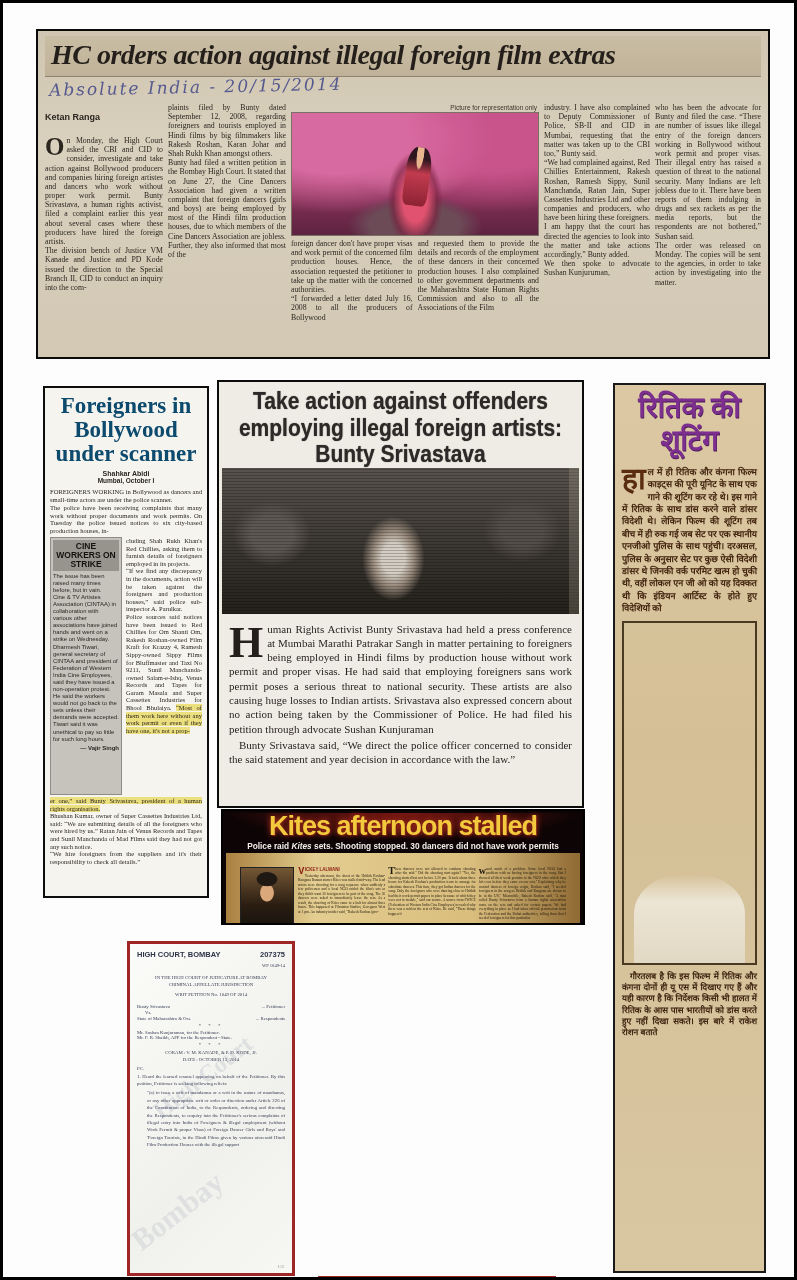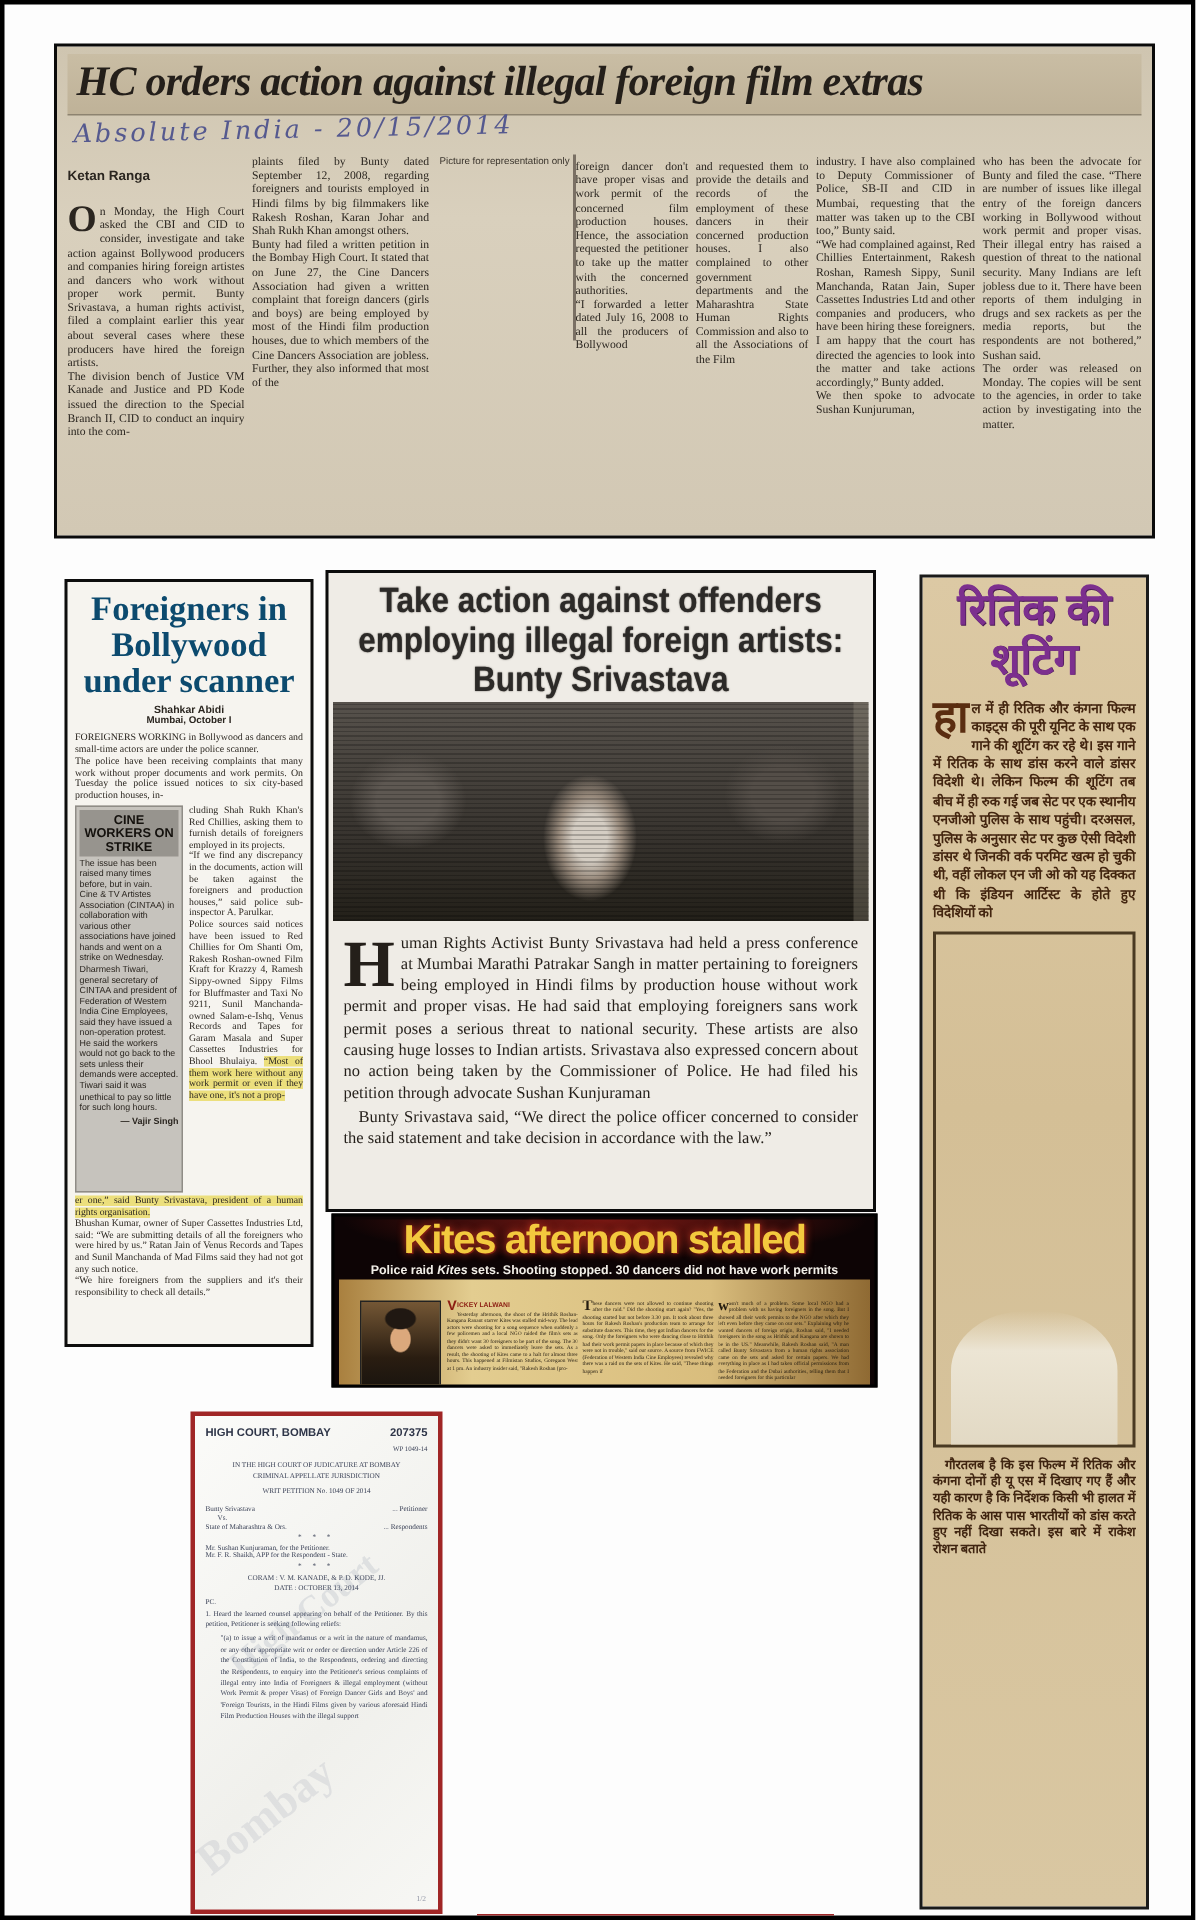--- a/index.html
+++ b/index.html
@@ -13,21 +13,21 @@
   .top-headline{background:linear-gradient(180deg,#c9bda4,#bfb298);border-bottom:1px solid #8d8370;
      font-style:italic;font-weight:bold;font-size:28px;letter-spacing:-0.5px;color:#241f1a;
      padding:3px 6px 5px;white-space:nowrap;}
   .handwriting{font-family:"DejaVu Serif",serif;font-style:italic;color:#55598f;font-size:17px;
      letter-spacing:2px;padding:3px 4px 1px;transform:rotate(-1.2deg);transform-origin:left;}
   .top-cols{display:flex;gap:5px;margin-top:2px;height:242px;}
   .tcol{flex:0 0 118px;font-size:7.8px;line-height:1.18;text-align:justify;white-space:pre-line;overflow:hidden;}
   .tcol.narrow{flex:0 0 106px;}
   .tcol.first::first-letter{float:left;font-size:25px;line-height:.78;font-weight:bold;padding:1px 2px 0 0;}
   .top-byline{font-family:"Liberation Sans",sans-serif;font-weight:bold;font-size:9px;margin-bottom:4px;white-space:nowrap;}
-  .tmid{flex:0 0 248px;display:flex;flex-direction:row;}
+  .tmid{flex:0 0 248px;display:flex;flex-direction:column;}
   .photo-caption{font-family:"Liberation Sans",sans-serif;font-size:6.5px;text-align:right;color:#3a342c;padding:1px 2px;}
   .top-photo{height:122px;border:1px solid #7a7064;position:relative;
      background:
        radial-gradient(ellipse 40px 70px at 50% 72%,#e0526f 0 30%,rgba(120,30,60,.6) 55%,transparent 70%),
        radial-gradient(ellipse 90px 40px at 50% 92%,#6c4b57 0 50%,transparent 75%),
        radial-gradient(ellipse at 18% 22%,#d76aa0 0 25%,transparent 55%),
        radial-gradient(ellipse at 82% 18%,#c9548c 0 25%,transparent 55%),
        radial-gradient(ellipse at 50% 8%,#e087ad 0 20%,transparent 50%),
        linear-gradient(180deg,#b44a7e,#93355f 55%,#5d2340);}
   .top-photo .fig{position:absolute;left:46%;top:28%;width:10%;height:48%;
@@ -183,21 +183,21 @@
 “We hire foreigners from the suppliers and it's their responsibility to check all details.”</span></div>
   </div>
 
   <div id="press" class="clip">
     <div class="pr-headline">Take action against offenders employing illegal foreign artists: Bunty Srivastava</div>
     <div class="pr-photo">
         <div class="strip"></div>
       </div>
     <div class="pr-body">
       <p><span class="dropcap">H</span><span>uman Rights Activist Bunty Srivastava had held a press conference at Mumbai Marathi Patrakar Sangh in matter pertaining to foreigners being employed in Hindi films by production house without work permit and proper visas. He had said that employing foreigners sans work permit poses a serious threat to national security. These artists are also causing huge losses to Indian artists. Srivastava also expressed concern about no action being taken by the Commissioner of Police. He had filed his petition through advocate Sushan Kunjuraman</span></p>
-      <p class="indent">Bunty Srivastava said, “We direct the police officer concerned to consider the said statement and take decision in accordance with the law.”</p>
+      <p class="indent">Bunty Srivastava said, “We direct the police officer concerned to consider the said statement and year decision in accordance with the law.”</p>
     </div>
   </div>
 
   <div id="kites" class="clip">
     <div class="kt-headline">Kites afternoon stalled</div>
     <div class="kt-subhead"><span>Police raid </span><i>Kites</i><span> sets. Shooting stopped. 30 dancers did not have work permits</span></div>
     <div class="kt-body">
       <div class="kt-photo"></div>
       <div class="kt-cols">
         <div class="kt-col">

